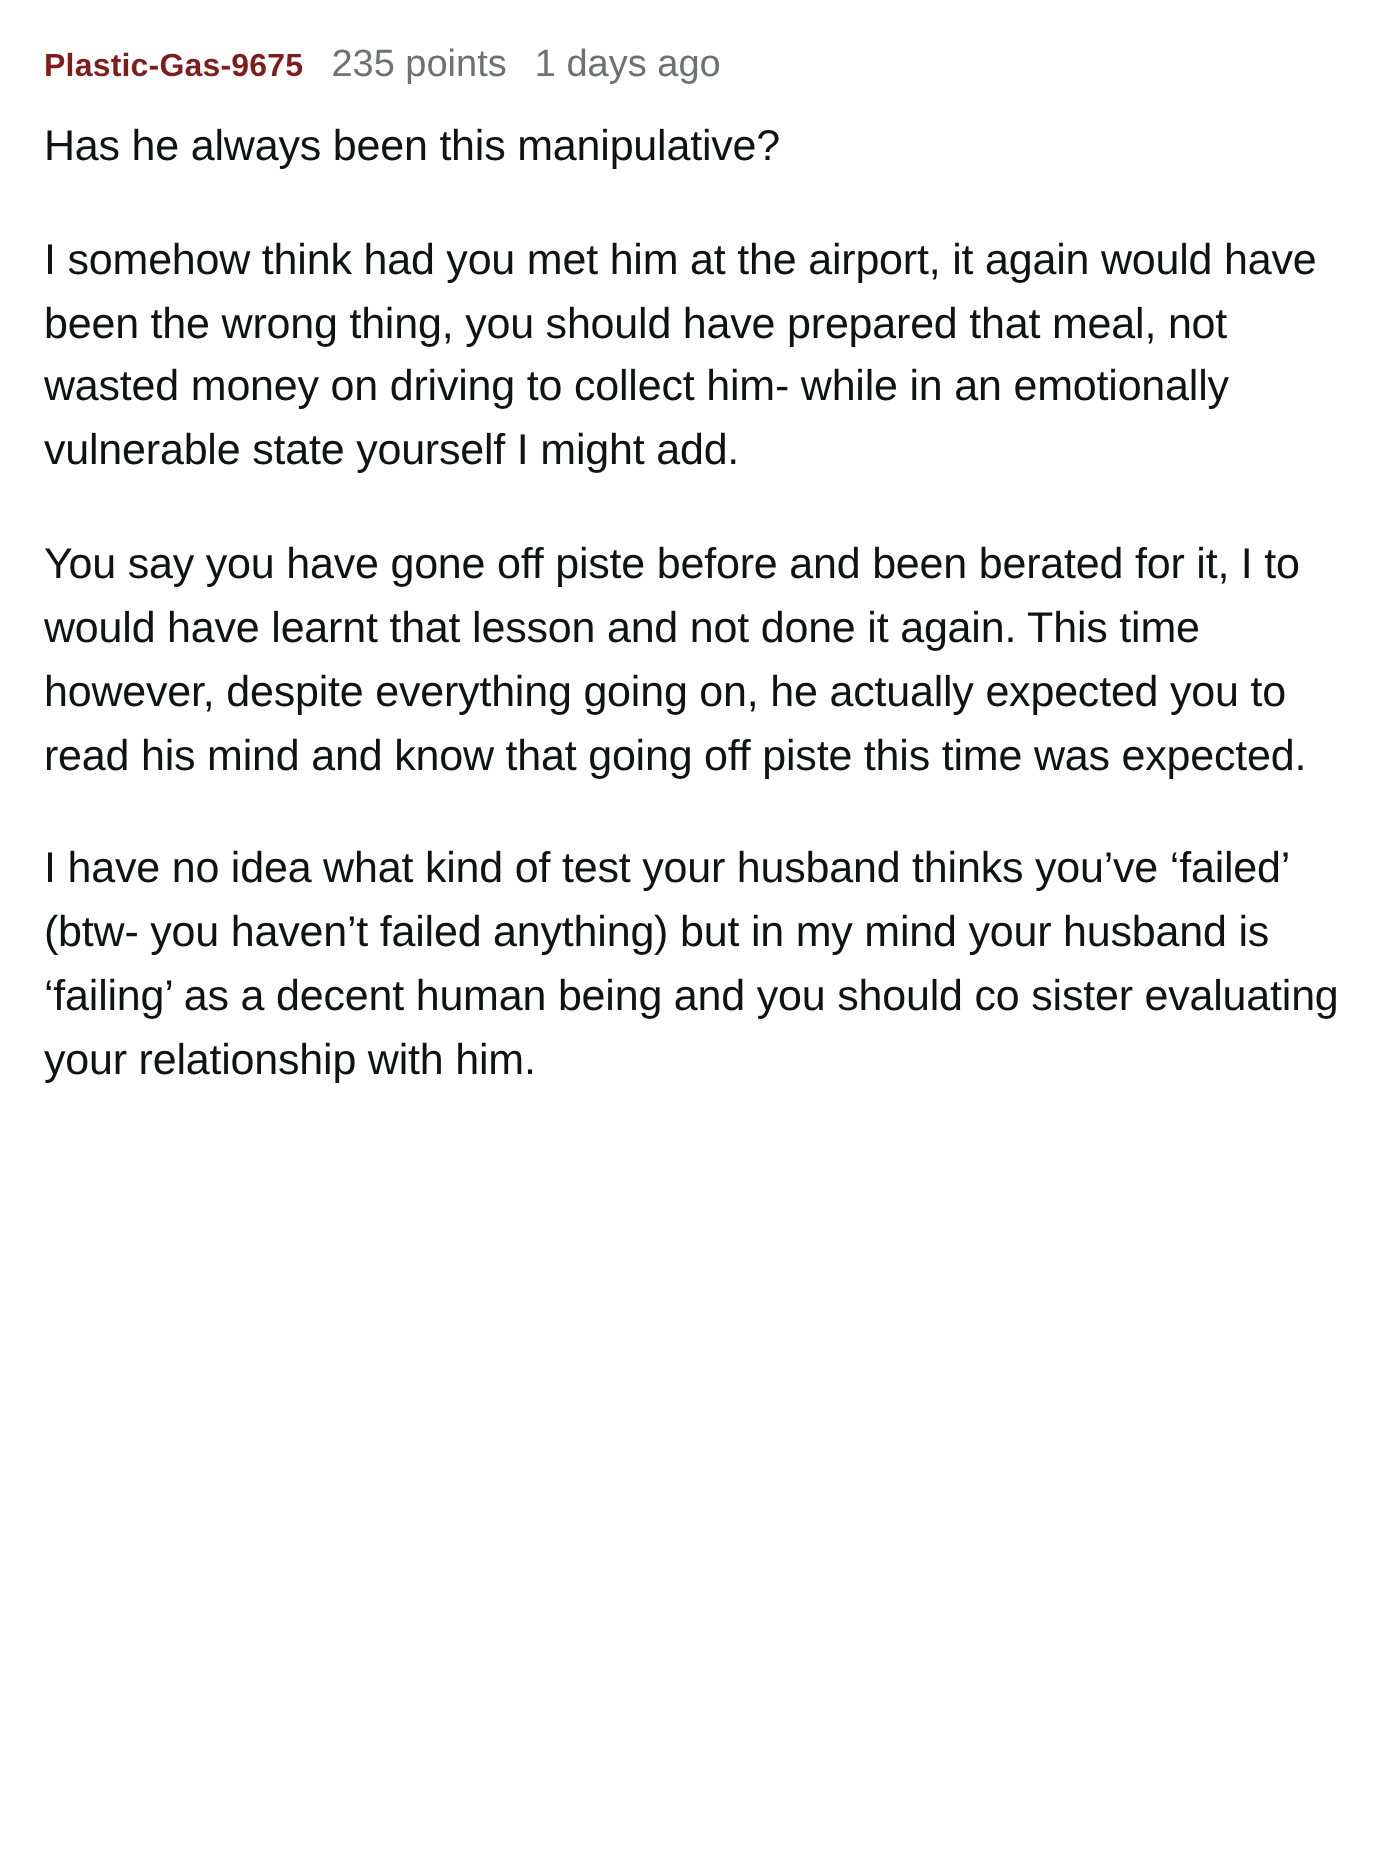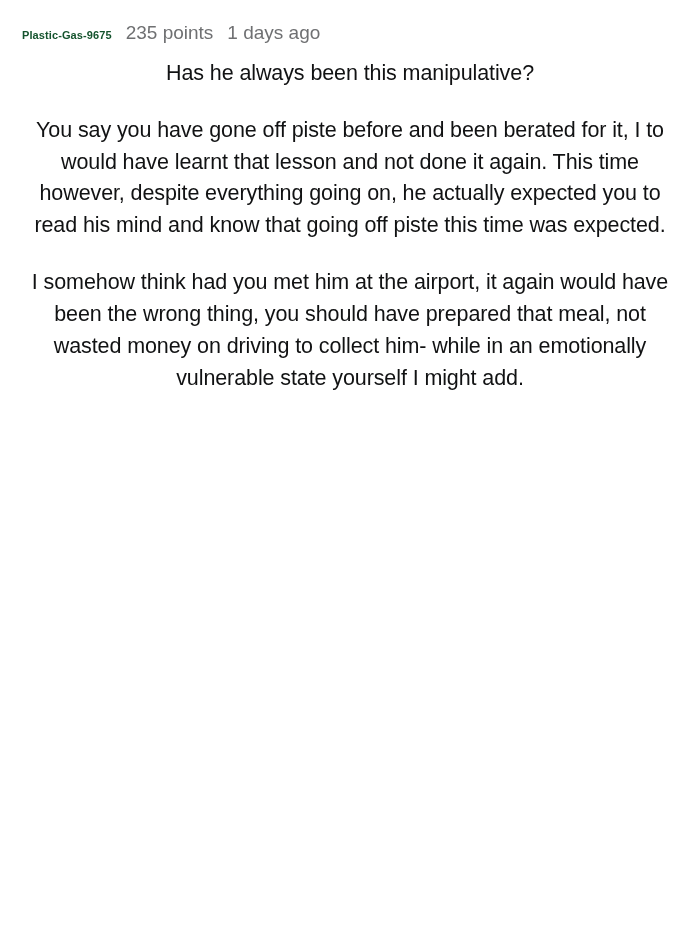--- a/index.html
+++ b/index.html
@@ -20,37 +20,36 @@
     width: 700px;
   }
   .meta {
     display: flex;
     align-items: baseline;
     gap: 14px;
     margin-bottom: 14px;
     white-space: nowrap;
   }
   .meta .author {
-    font-size: 11px;
+    font-size: 16px;
     font-weight: bold;
-    color: #14532d;
+    color: #7f1d1d;
     letter-spacing: 0.1px;
   }
   .meta .points,
   .meta .age {
     font-size: 19px;
     color: #6f7072;
     font-weight: normal;
   }
   .body {
     font-size: 21.5px;
     line-height: 1.48;
     color: #111213;
     letter-spacing: -0.1px;
-    text-align: center;
   }
   .body p {
     margin: 0 0 25px 0;
   }
   .body p:last-child {
     margin-bottom: 0;
   }
 </style>
 </head>
 <body>
@@ -58,17 +57,18 @@
 <div class="comment">
 
   <div class="meta">
     <span class="author">Plastic-Gas-9675</span>
     <span class="points">235 points</span>
     <span class="age">1 days ago</span>
   </div>
 
   <div class="body">
     <p>Has he always been this manipulative?</p>
+    <p>I somehow think had you met him at the airport, it again would have been the wrong thing, you should have prepared that meal, not wasted money on driving to collect him- while in an emotionally vulnerable state yourself I might add.</p>
     <p>You say you have gone off piste before and been berated for it, I to would have learnt that lesson and not done it again. This time however, despite everything going on, he actually expected you to read his mind and know that going off piste this time was expected.</p>
-    <p>I somehow think had you met him at the airport, it again would have been the wrong thing, you should have prepared that meal, not wasted money on driving to collect him- while in an emotionally vulnerable state yourself I might add.</p>
+    <p>I have no idea what kind of test your husband thinks you’ve ‘failed’ (btw- you haven’t failed anything) but in my mind your husband is ‘failing’ as a decent human being and you should co sister evaluating your relationship with him.</p>
   </div>
 
 </div>
 
 </body></html>

